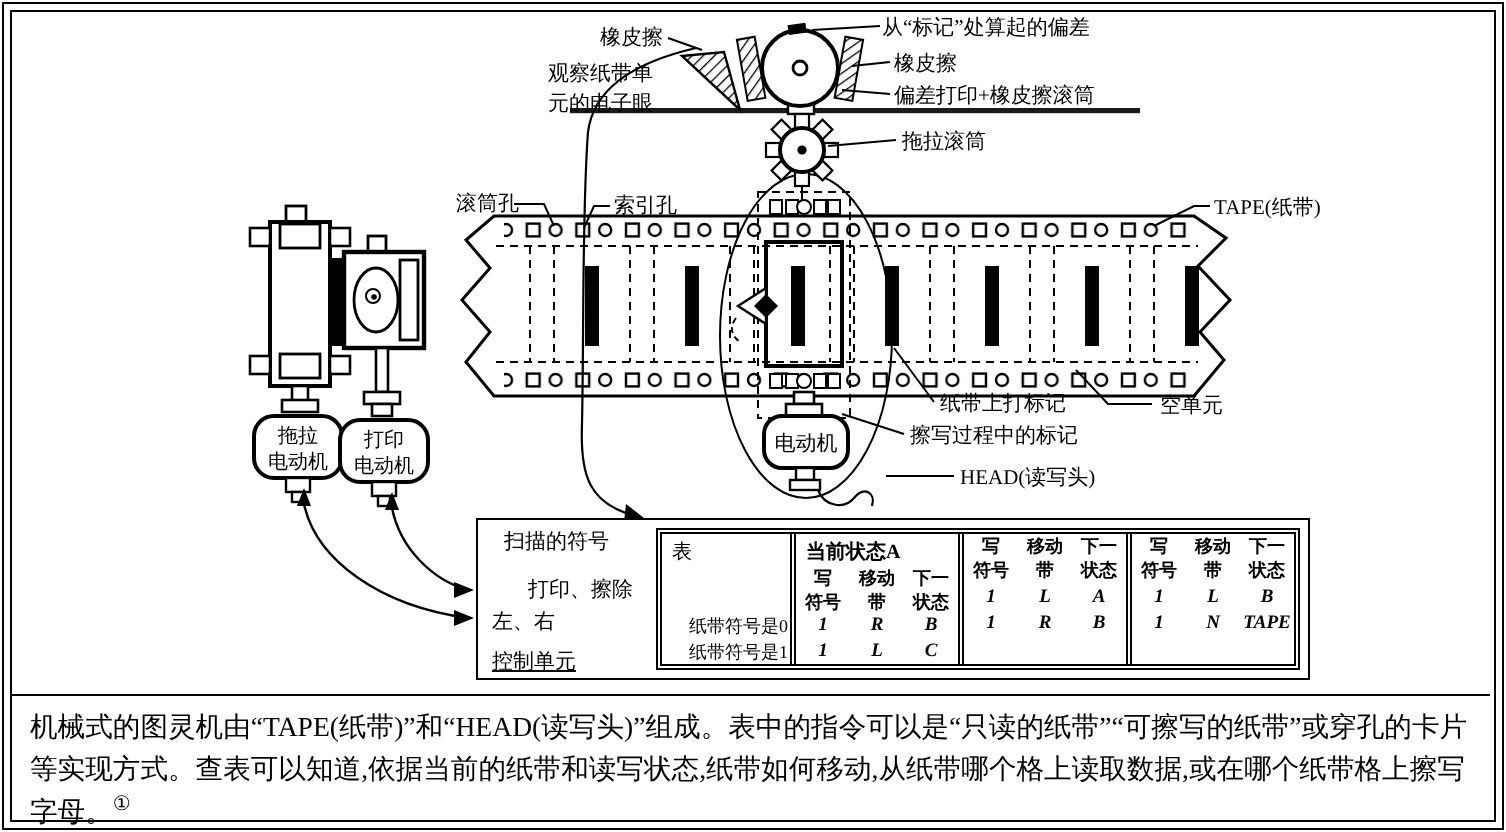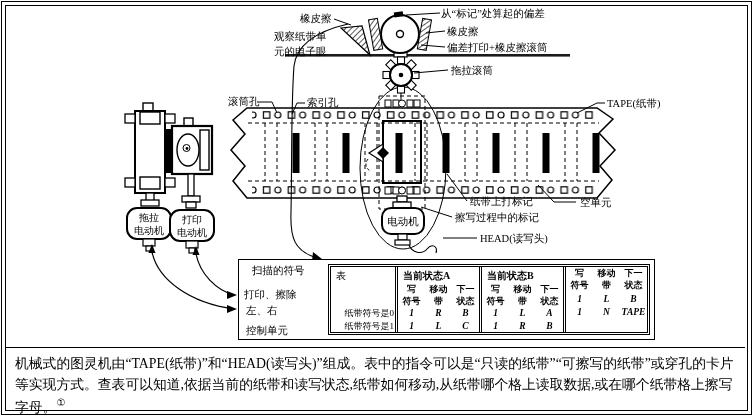--- a/index.html
+++ b/index.html
@@ -7,23 +7,23 @@
         font-family:"Liberation Serif",serif;color:#000;}
   .outer-frame{position:absolute;inset:1px;border:1px solid #000;}
   .inner-frame{position:absolute;left:5px;top:5px;width:741px;height:404px;border:1.5px solid #000;}
   .diagram-svg{position:absolute;left:0;top:0;}
   svg text{font-family:"Liberation Serif",serif;fill:#000;font-size:10.5px;}
   svg .lbl2{font-size:10px;}
   .control-box{position:absolute;left:238px;top:259px;width:417px;height:81px;
                border:1.5px solid #000;box-sizing:border-box;background:#fff;}
   .cu-label{position:absolute;font-size:10.5px;white-space:nowrap;}
   .cu-scan{left:13px;top:4px;}
-  .cu-print{left:5px;top:28px;}
+  .cu-print{left:25px;top:28px;}
   .cu-lr{left:7px;top:44px;}
-  .cu-name{left:7px;top:64px;}
+  .cu-name{left:7px;top:64px;text-decoration:underline;}
   .state-table{position:absolute;left:89px;top:4px;width:322px;height:71px;
                border:3px double #000;box-sizing:border-box;display:flex;background:#fff;}
   .label-col{width:64px;position:relative;flex:none;}
   .corner{font-size:10px;padding:2px 0 0 5px;}
   .rowlabels{position:absolute;right:1px;bottom:0;text-align:center;font-size:9px;line-height:12.5px;white-space:nowrap;}
   .state-col{flex:1;border-left:3px double #000;display:flex;flex-direction:column;min-width:0;font-weight:bold;}
   .state-name{height:14px;font-size:10px;padding:2px 0 0 5px;white-space:nowrap;}
   .subhead{display:flex;height:26px;}
   .sub{flex:1;text-align:center;font-size:9px;line-height:12px;display:flex;flex-direction:column;}
   .datarow{display:flex;height:12.5px;}
@@ -248,21 +248,20 @@
             <span>B</span>
         </div>
         <div class="datarow">
           <span>1</span>
             <span>L</span>
             <span>C</span>
         </div>
       </div>
 
       <div class="state-col">
-        <div class="state-name">当前状态B</div>
         <div class="subhead">
           <div class="sub">
               <span>写</span>
               <span>符号</span>
             </div>
           <div class="sub">
               <span>移动</span>
               <span>带</span>
             </div>
           <div class="sub">

